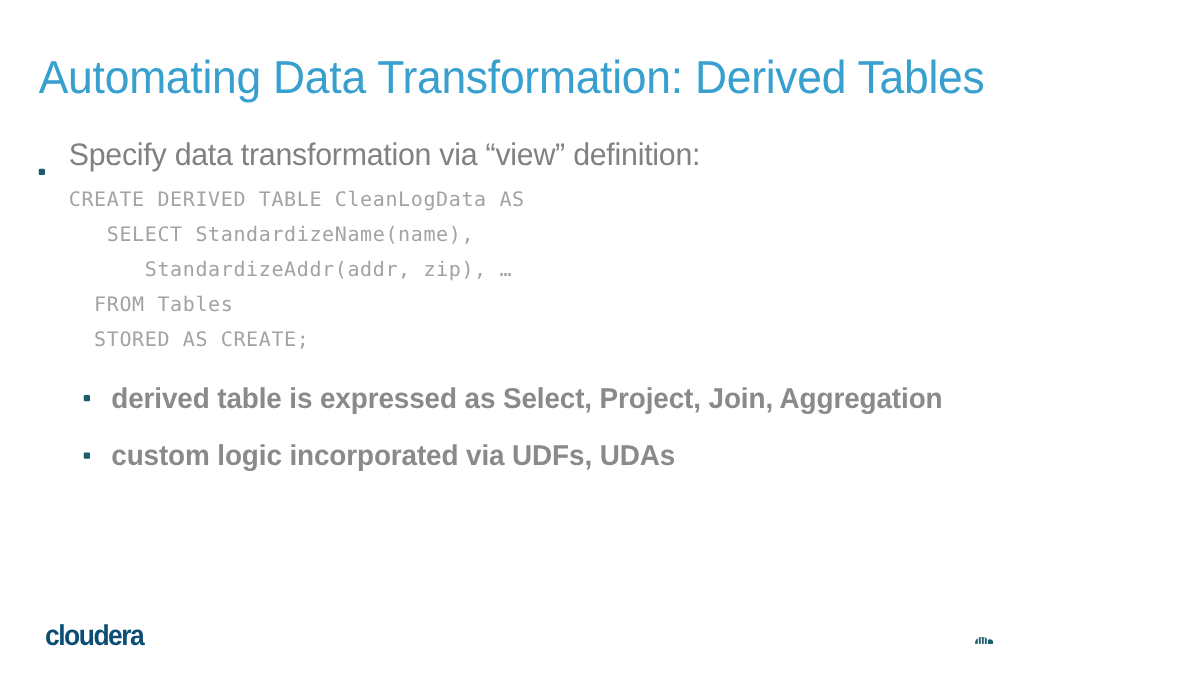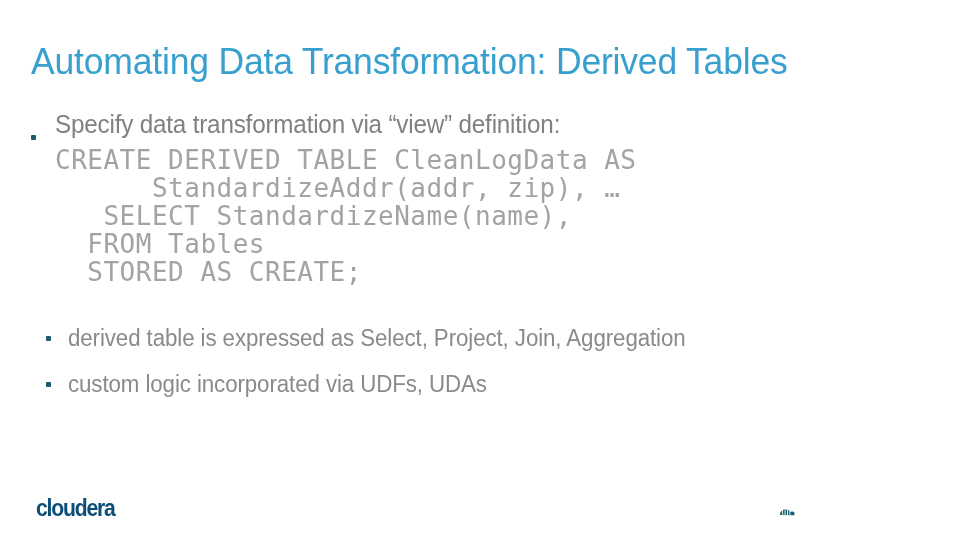--- a/index.html
+++ b/index.html
@@ -76,32 +76,33 @@
 
   
   .code-block {
     margin-top: 6px;
     padding-left: 55px;
     font-family: "Liberation Serif", "DejaVu Sans Mono", monospace;
   }
 
   .code-line {
     font-family: "DejaVu Sans Mono", "Liberation Mono", monospace;
-    font-size: 26px;
+    font-size: 16px;
     line-height: 28px;
     color: #a3a3a3;
     white-space: pre;
     letter-spacing: 0.5px;
     font-weight: 400;
   }
 
   
   .sub-list {
-    margin-top: 38px;
-    padding-left: 46px;
+    margin-top: 18px;
+    padding-left: 67px;
+    font-weight: bold;
   }
 
   .bullet-l2 {
     position: relative;
     display: flex;
     align-items: flex-start;
     margin-bottom: 17px;
   }
 
   .marker-l2 {
@@ -161,22 +162,22 @@
 
   <div class="body">
 
     <div class="bullet-l1">
       <span class="marker-l1"></span>
       <span class="bullet-l1-text">Specify data transformation via “view” definition:</span>
     </div>
 
     <div class="code-block">
       <div class="code-line">CREATE DERIVED TABLE CleanLogData AS</div>
+      <div class="code-line">   SELECT StandardizeName(name),</div>
       <div class="code-line">      StandardizeAddr(addr, zip), …</div>
-      <div class="code-line">   SELECT StandardizeName(name),</div>
       <div class="code-line">  FROM Tables</div>
       <div class="code-line">  STORED AS CREATE;</div>
     </div>
 
     <div class="sub-list">
       <div class="bullet-l2">
         <span class="marker-l2"></span>
         <span class="bullet-l2-text">derived table is expressed as Select, Project, Join, Aggregation</span>
       </div>
       <div class="bullet-l2">

